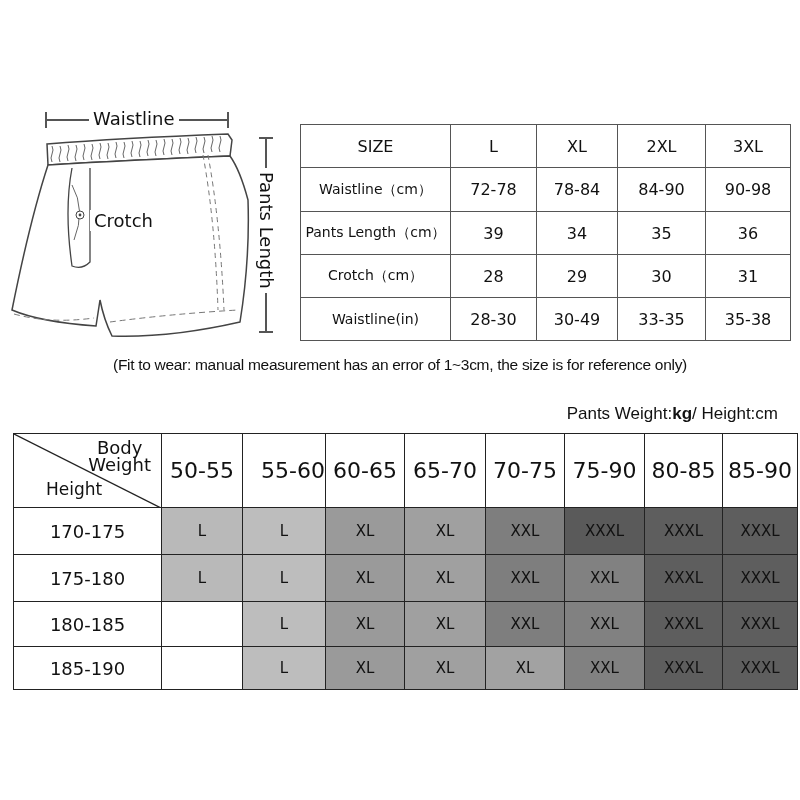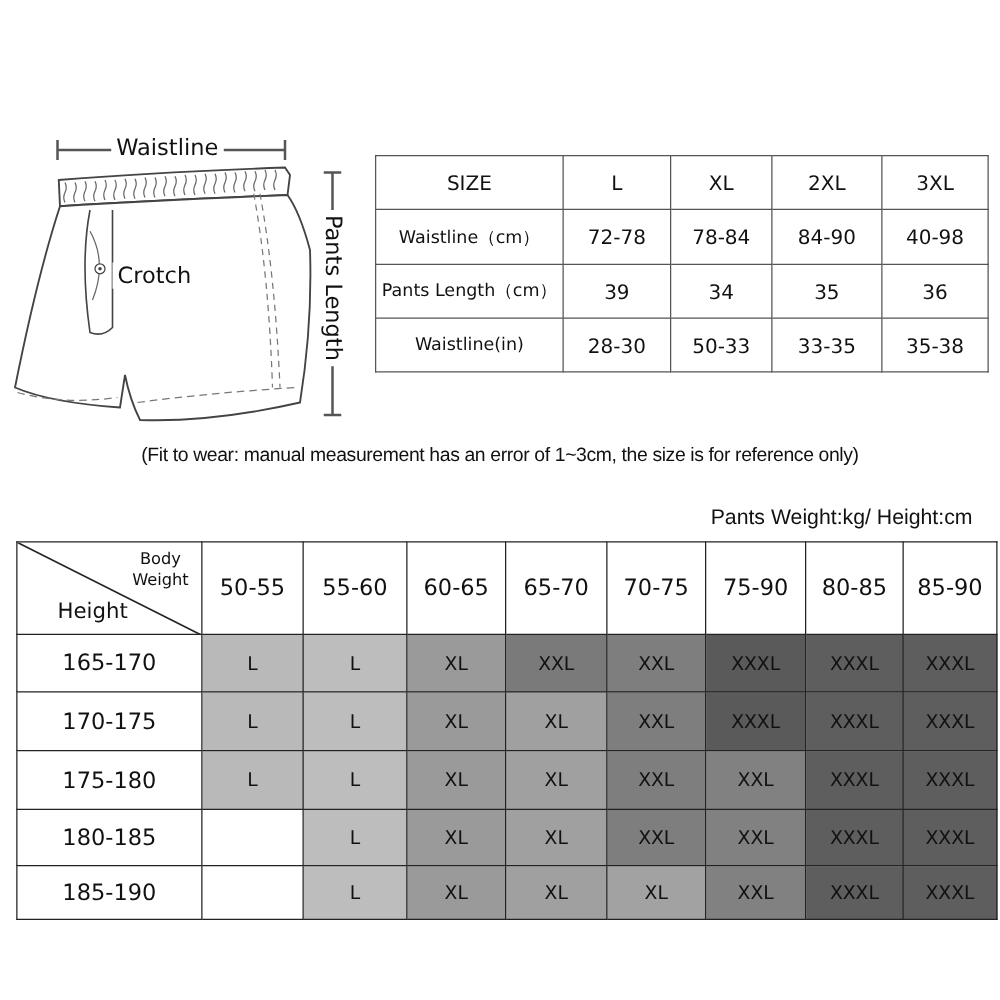--- a/index.html
+++ b/index.html
@@ -8,29 +8,29 @@
   
   #diagram { left:0; top:100px; width:290px; height:250px; }
   .dim-label { position:absolute; font-size:18px; color:#111; background:#fff; padding:0 4px; }
   
   table { border-collapse:collapse; }
   #spec-table { left:300px; top:124px;padding-left:35px; }
   #spec-table td { border:1.5px solid #555; text-align:center; font-size:16px; padding:0; }
   #spec-table td.rowhead { font-size:14px; }
   #note { left:0; top:356px; width:800px; text-align:center; font-size:15.5px; font-family:"Liberation Sans Narrow","Liberation Sans", sans-serif; letter-spacing:-0.3px; }
   #units { right:22px; top:404px; font-size:17px; font-family:"Liberation Sans", sans-serif; }
-  #units b { font-weight:normal; }
+  #units b { font-weight:bold; }
   
   #chart-table { left:13px; top:433px; }
   #chart-table td { border:1.5px solid #222; text-align:center; font-size:15px; padding:0; }
-  #chart-table td.hcol { font-size:18px; }
+  #chart-table td.hcol { font-size:22px; }
   #chart-table td.rh { font-size:18px; }
   .corner { position:relative; }
   .corner svg { position:absolute; left:0; top:0; }
-  .corner .bw { position:absolute; right:10px; top:5px; font-size:13px; line-height:17px; text-align:center; }
+  .corner .bw { position:absolute; right:10px; top:5px; font-size:18px; line-height:17px; text-align:center; }
   .corner .ht { position:absolute; left:19px; bottom:8px; font-size:17px;margin-left:13px; }
 </style>
 </head>
 <body>
 
 <div id="diagram" class="abs">
   <svg width="290" height="250" viewBox="0 0 290 250">
 
     <line x1="46" y1="20" x2="228" y2="20" stroke="#555" stroke-width="2"></line>
     <line x1="46" y1="12" x2="46" y2="28" stroke="#555" stroke-width="2"></line>
@@ -74,33 +74,40 @@
     <td style="width:85px;">L</td>
     <td style="width:80px;">XL</td>
     <td style="width:87px;">2XL</td>
     <td style="width:84px;">3XL</td>
   </tr>
   <tr style="height:44px;margin-left:20px;">
     <td class="rowhead">Waistline（cm）</td>
     <td>72-78</td>
     <td>78-84</td>
     <td>84-90</td>
-    <td>40-98</td>
+    <td>90-98</td>
   </tr>
   <tr style="height:43px;">
     <td class="rowhead">Pants Length（cm）</td>
     <td>39</td>
     <td>34</td>
     <td>35</td>
     <td>36</td>
   </tr>
   <tr style="height:43px;">
+    <td class="rowhead">Crotch（cm）</td>
+    <td>28</td>
+    <td>29</td>
+    <td>30</td>
+    <td>31</td>
+  </tr>
+  <tr style="height:43px;">
     <td class="rowhead">Waistline(in)</td>
     <td>28-30</td>
-    <td>50-33</td>
+    <td>30-49</td>
     <td>33-35</td>
     <td>35-38</td>
   </tr>
 </tbody>
   </table>
 
 <div id="note" class="abs">(Fit to wear: manual measurement has an error of 1~3cm, the size is for reference only)</div>
 
 <div id="units" class="abs">
   <span>Pants Weight:</span><b>kg</b><span>/ Height:</span><span>cm</span>
@@ -113,38 +120,27 @@
       <svg width="147" height="74">
             <line x1="0" y1="0" x2="147" y2="74" stroke="#222" stroke-width="1.3"></line>
           </svg>
       <div class="bw">
         <div>Body</div>
         <div>Weight</div>
       </div>
       <div class="ht">Height</div>
     </td>
     <td class="hcol" style="width:80px;">50-55</td>
-    <td class="hcol" style="width:82px;">55-60</td>
+    <td class="hcol" style="width:82px;text-align:right;">55-60</td>
     <td class="hcol" style="width:78px;">60-65</td>
     <td class="hcol" style="width:80px;">65-70</td>
     <td class="hcol" style="width:78px;">70-75</td>
     <td class="hcol" style="width:79px;">75-90</td>
     <td class="hcol" style="width:77px;">80-85</td>
     <td class="hcol" style="width:74px;">85-90</td>
-  </tr>
-  <tr style="height:46px;">
-    <td class="rh">165-170</td>
-    <td style="background:#b9b9b9">L</td>
-    <td style="background:#bdbdbd">L</td>
-    <td style="background:#9a9a9a">XL</td>
-    <td style="background:#7a7a7a">XXL</td>
-    <td style="background:#7e7e7e">XXL</td>
-    <td style="background:#5a5a5a">XXXL</td>
-    <td style="background:#5e5e5e">XXXL</td>
-    <td style="background:#5e5e5e">XXXL</td>
   </tr>
   <tr style="height:47px;">
     <td class="rh">170-175</td>
     <td style="background:#b9b9b9">L</td>
     <td style="background:#bdbdbd">L</td>
     <td style="background:#9a9a9a">XL</td>
     <td style="background:#a0a0a0">XL</td>
     <td style="background:#7e7e7e">XXL</td>
     <td style="background:#5a5a5a">XXXL</td>
     <td style="background:#5e5e5e">XXXL</td>

